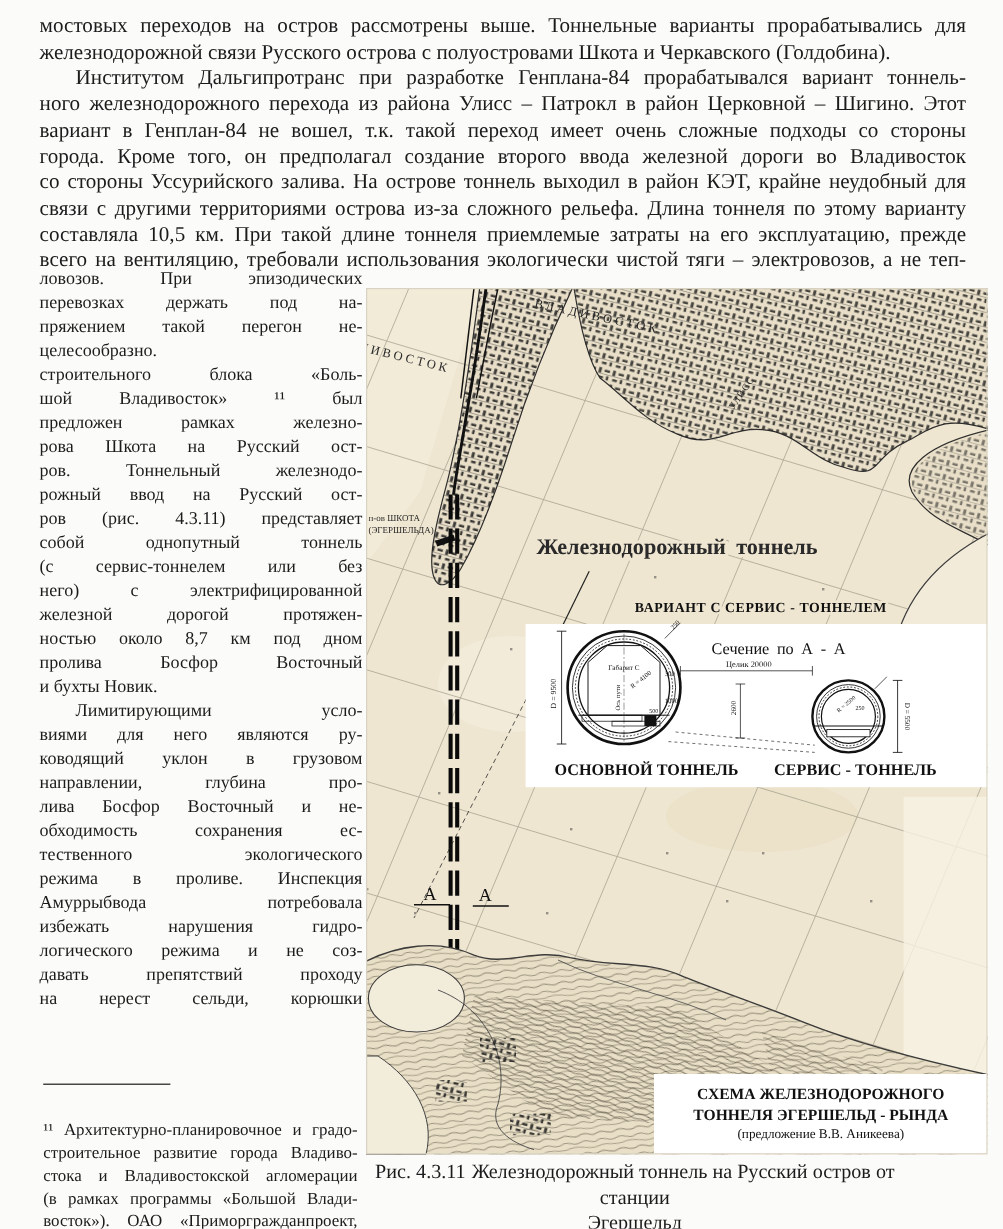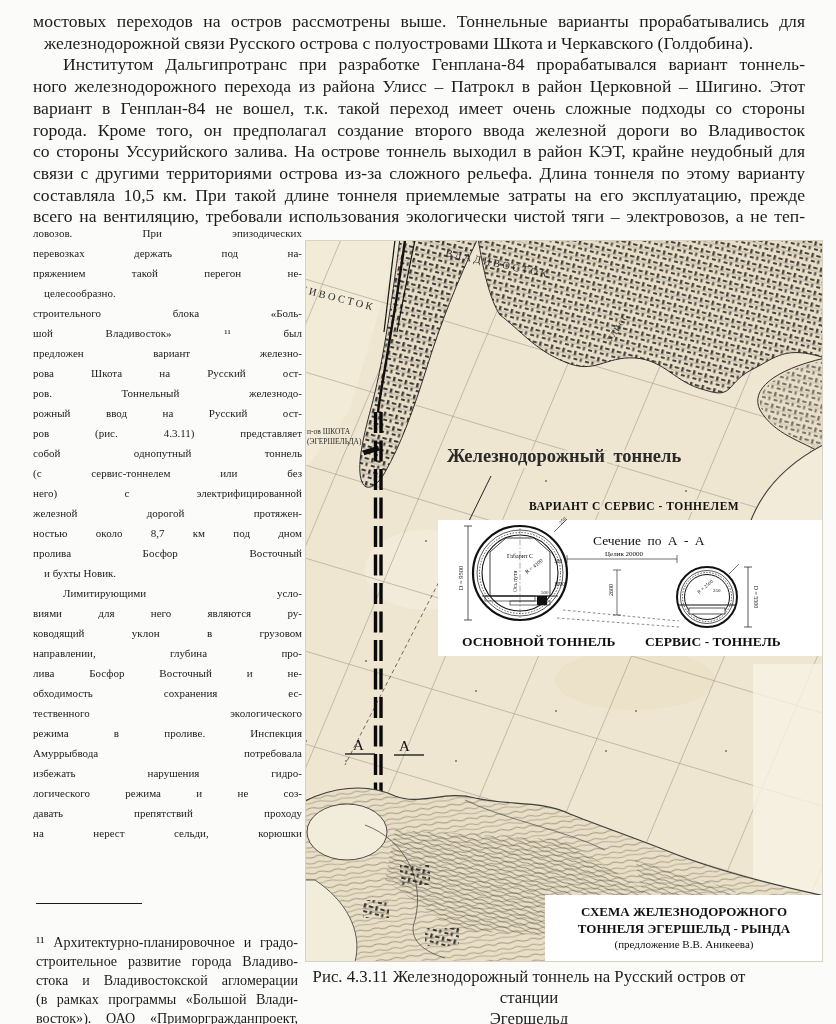--- a/index.html
+++ b/index.html
@@ -3,27 +3,27 @@
 <meta charset="utf-8">
 <style>
   html,body{margin:0;padding:0;}
   .page{
     position:relative; width:836px; height:1024px;
     background:#fbfbf9; overflow:hidden;
     font-family:"Liberation Serif","DejaVu Serif",serif;
     color:#1b1b1b;
   }
   .jline{ text-align:justify; text-align-last:justify; white-space:normal;}
-  .jline.ragged{ text-align-last:left;margin-left:11px; }
+  .jline.ragged{ text-align-last:left; }
   .jline.indent{ text-indent:30px; }
 
   .topblock{ position:absolute; left:33px; top:11px; width:772px;
     font-size:17.6px; line-height:21.7px; }
   .leftcol{ position:absolute; left:33px; top:223px; width:269px;
-    font-size:11px; line-height:20.0px; }
+    font-size:15px; line-height:20.0px; }
   .fnrule{ position:absolute; left:36px; top:903px; width:106px; height:0;
     border-top:1.4px solid #1b1b1b; }
   .footnote{ position:absolute; left:36px; top:933px; width:262px;
     font-size:14.1px; line-height:19.1px; }
 
   .mapfig{ position:absolute; left:305px; top:240px; width:518px; height:722px; margin:0; }
   .mapfig svg{ display:block; }
 
   .caption{ position:absolute; left:303px; top:966px; width:452px;
     font-size:16.8px; line-height:21px; text-align:center; }
@@ -48,21 +48,21 @@
       <div class="jline tline">всего на вентиляцию, требовали использования экологически чистой тяги – электровозов, а не теп-</div>
     </div>
 
   <div class="leftcol">
       <div class="jline lline">ловозов. При эпизодических</div>
       <div class="jline lline">перевозках держать под на-</div>
       <div class="jline lline">пряжением такой перегон не-</div>
       <div class="jline lline ragged">целесообразно.</div>
       <div class="jline lline">строительного блока «Боль-</div>
       <div class="jline lline">шой Владивосток» ¹¹ был</div>
-      <div class="jline lline">предложен вариант железно-</div>
+      <div class="jline lline">предложен рамках железно-</div>
       <div class="jline lline">рова Шкота на Русский ост-</div>
       <div class="jline lline">ров. Тоннельный железнодо-</div>
       <div class="jline lline">рожный ввод на Русский ост-</div>
       <div class="jline lline">ров (рис. 4.3.11) представляет</div>
       <div class="jline lline">собой однопутный тоннель</div>
       <div class="jline lline">(с сервис-тоннелем или без</div>
       <div class="jline lline">него) с электрифицированной</div>
       <div class="jline lline">железной дорогой протяжен-</div>
       <div class="jline lline">ностью около 8,7 км под дном</div>
       <div class="jline lline">пролива Босфор Восточный</div>

